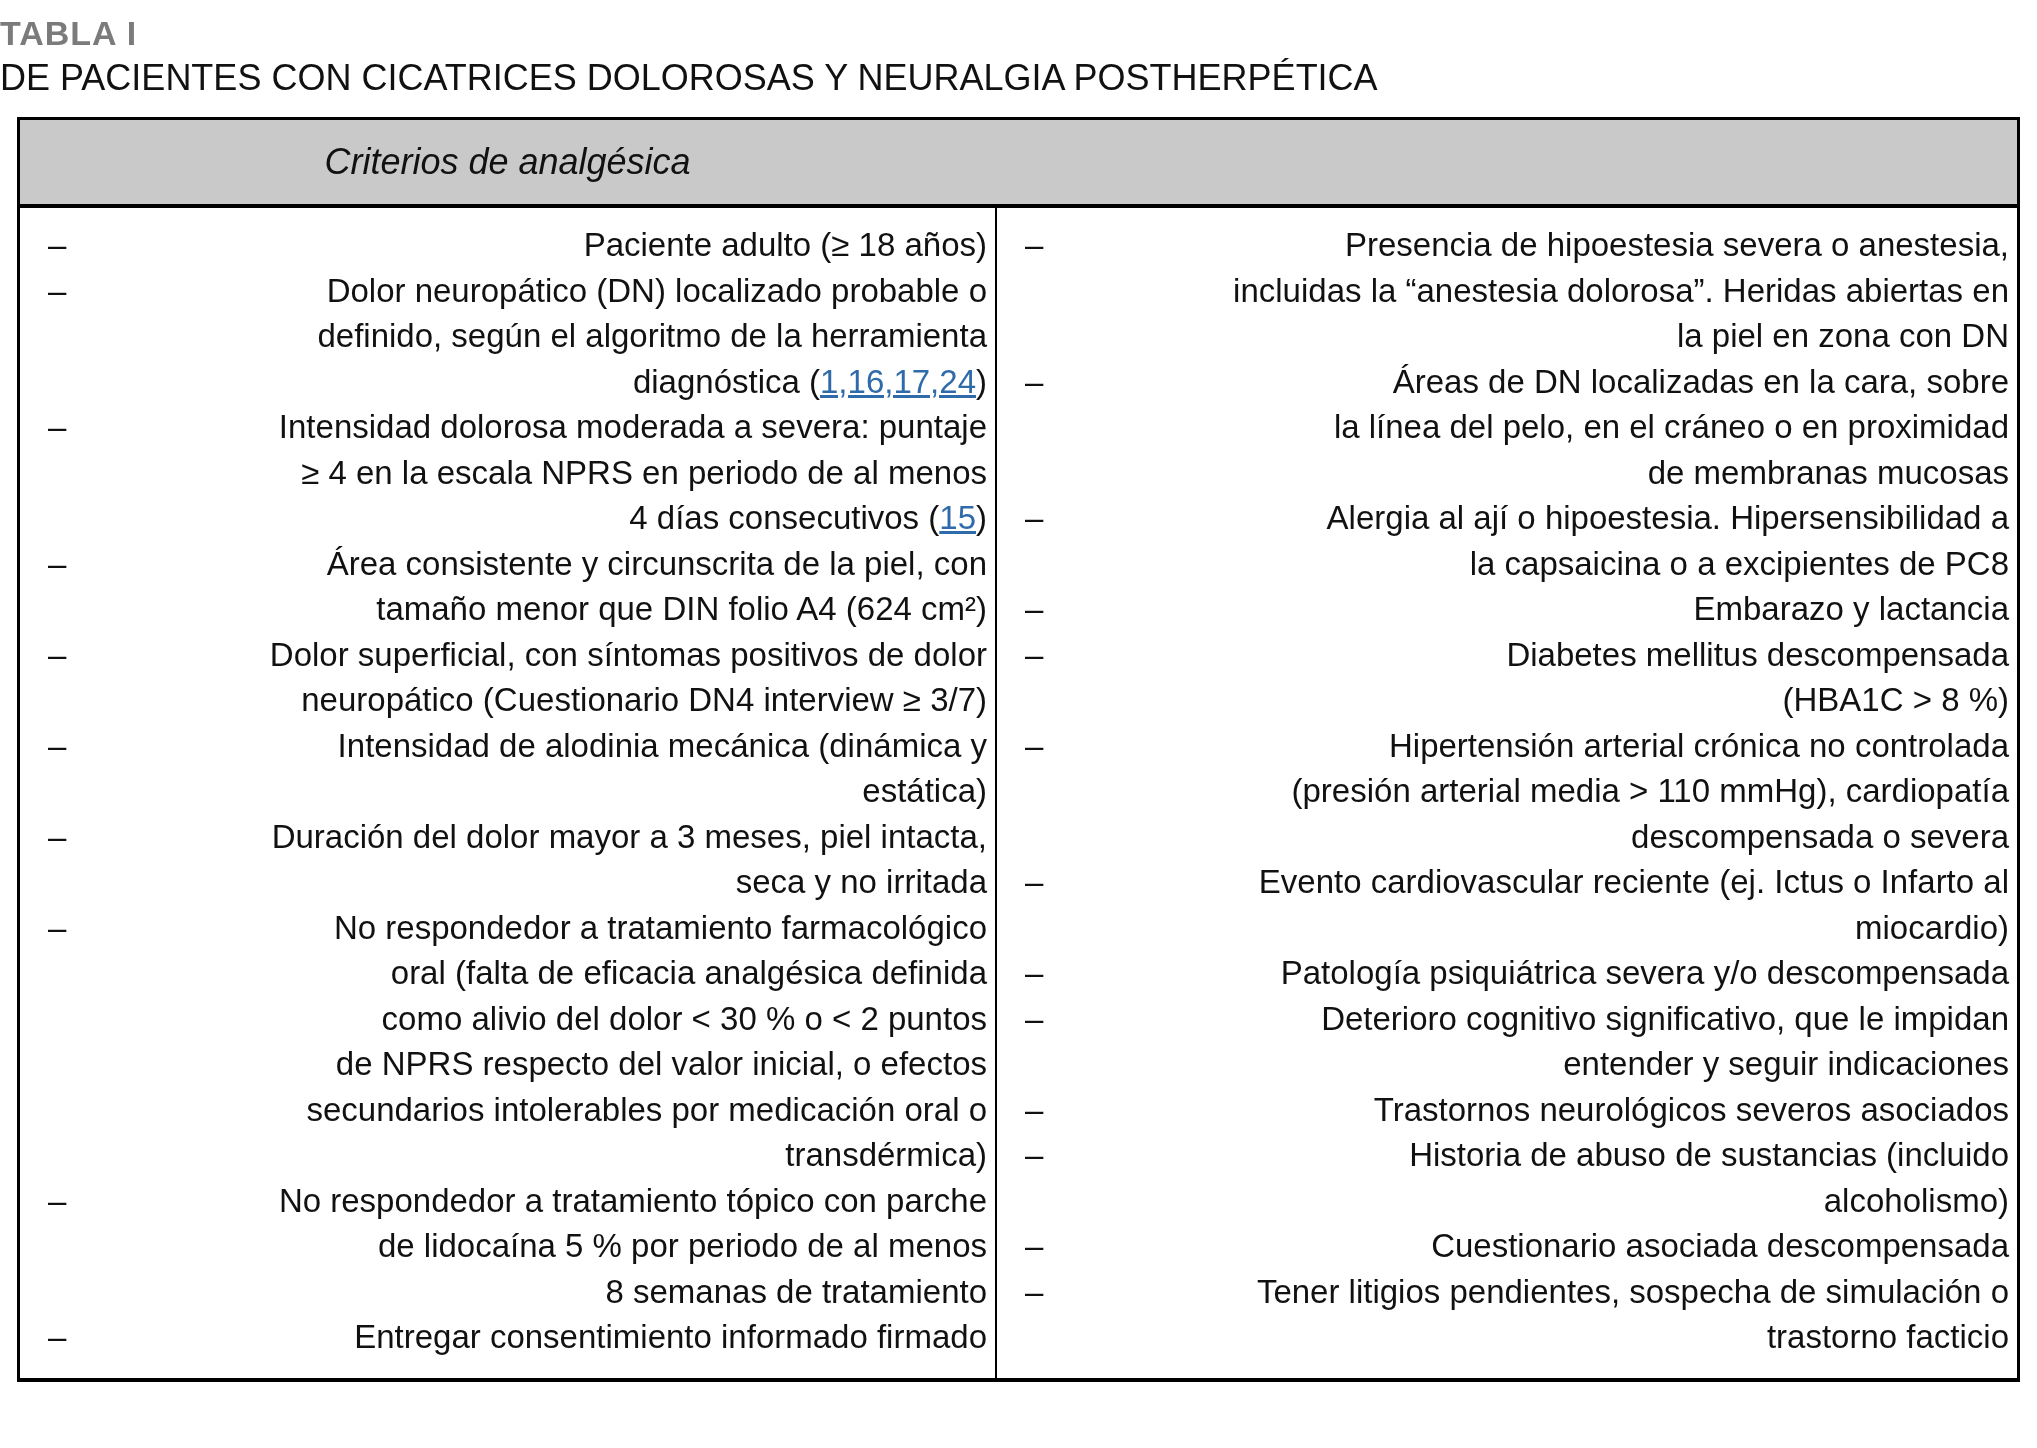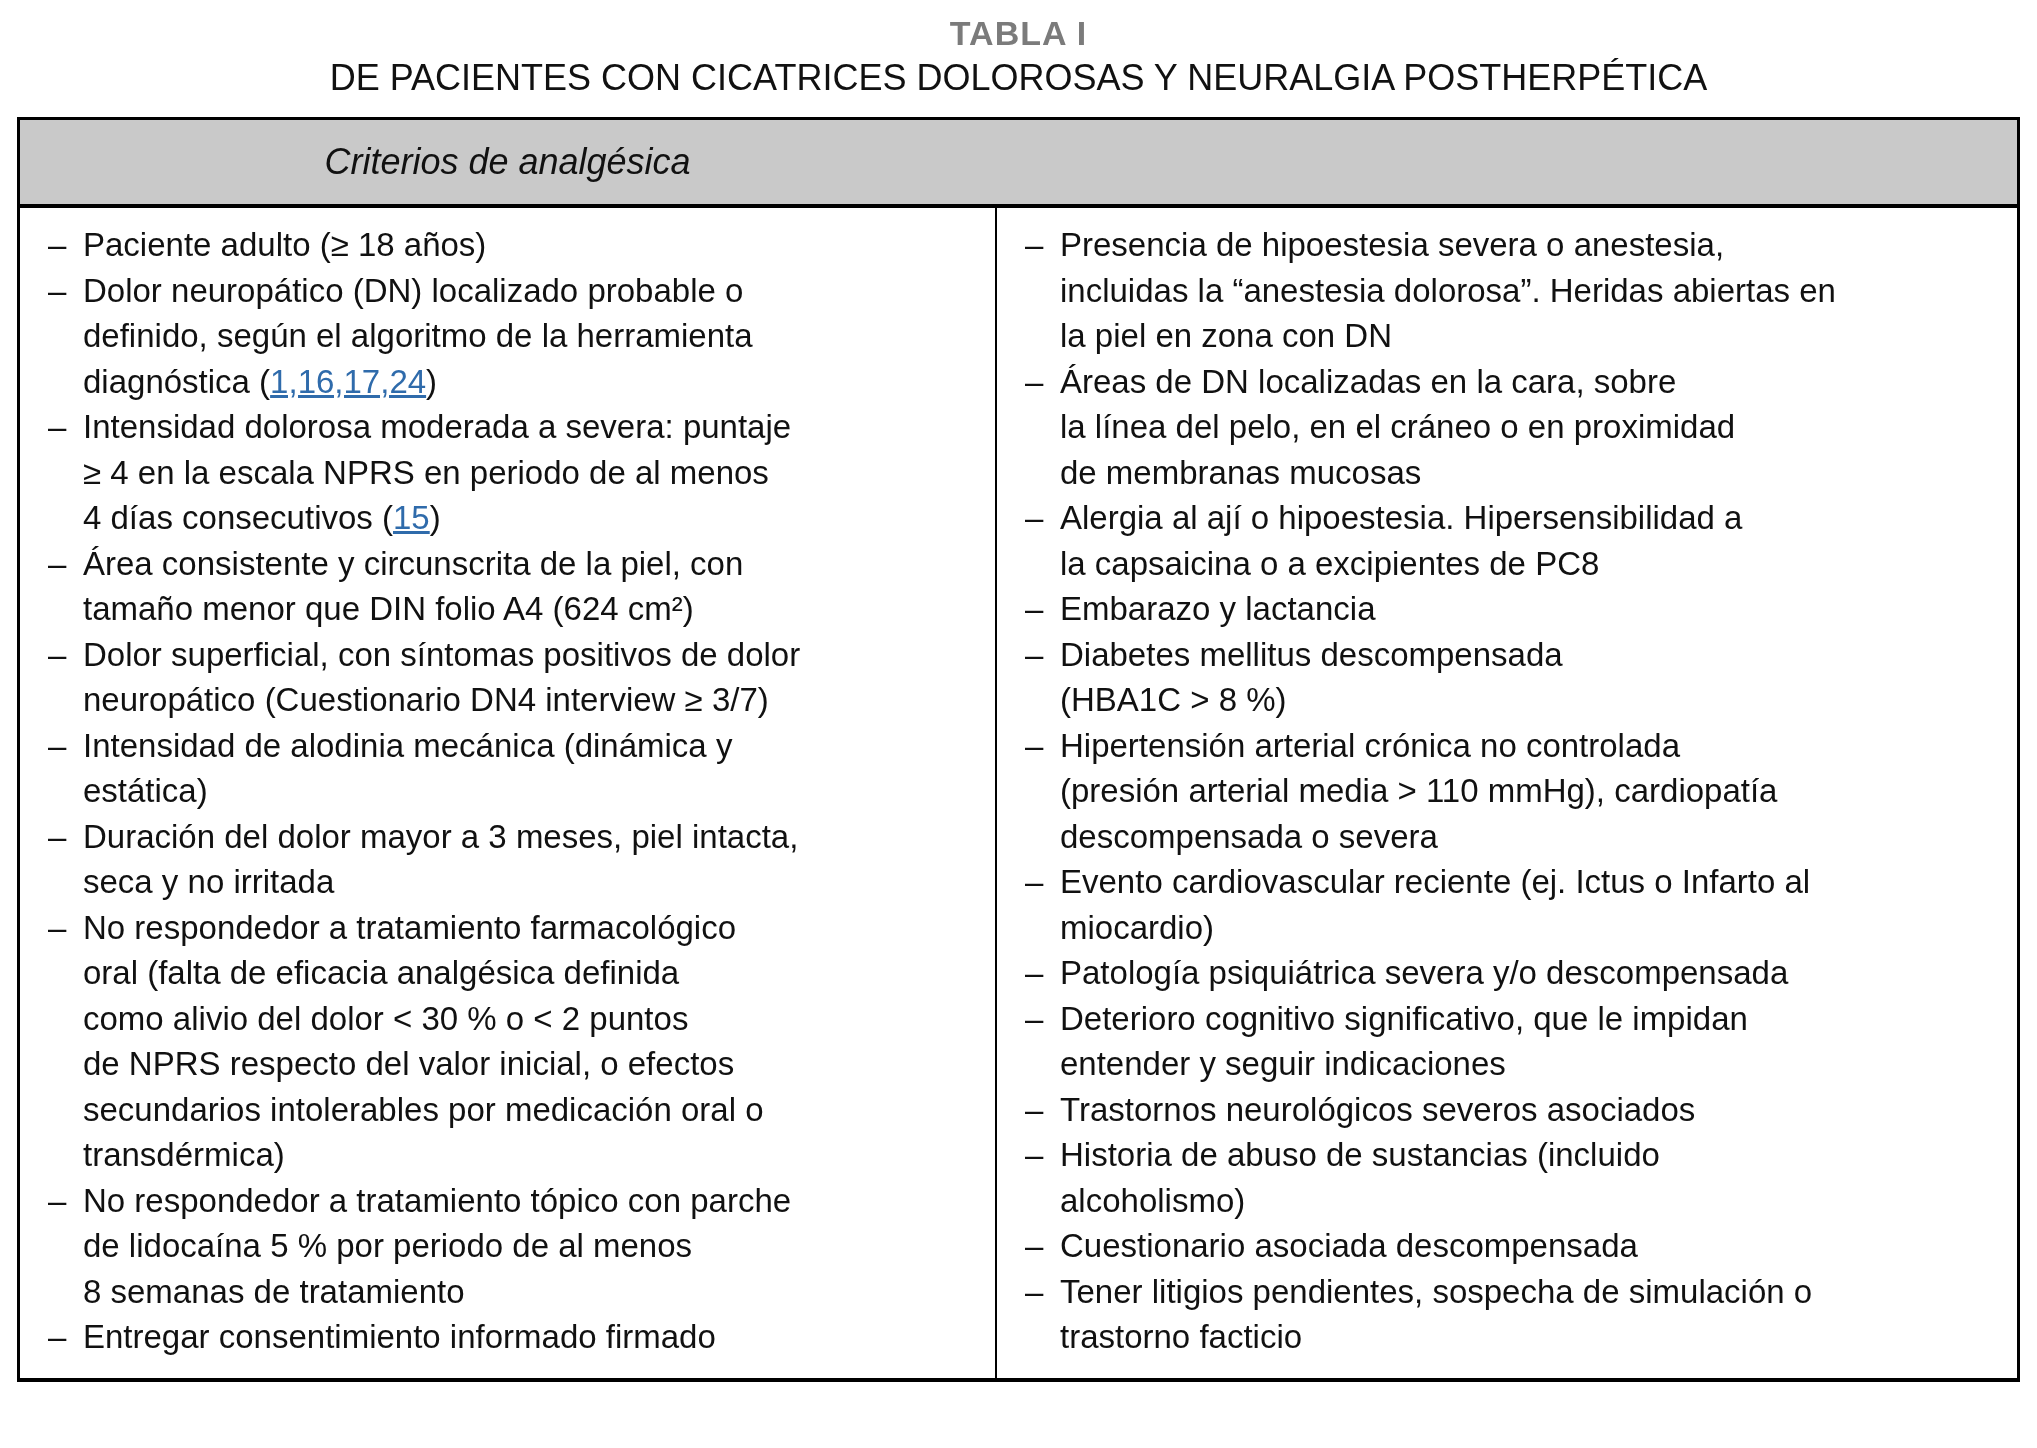--- a/index.html
+++ b/index.html
@@ -11,21 +11,20 @@
   }
   .page {
     position: relative;
     width: 2037px;
     height: 1448px;
     background: #ffffff;
     overflow: hidden;
   }
   
   .caption {
-    text-align: center;
     padding-top: 12px;
   }
   .caption-title {
     font-size: 34px;
     font-weight: bold;
     line-height: 42px;
     color: var(--caption-gray, #7b7b7b);
     letter-spacing: 1px;
   }
   .caption-sub {
@@ -76,20 +75,21 @@
     flex: none;
     width: 35px;
     font-size: 33px;
     line-height: 45.5px;
   }
   .txt {
     flex: 1;
     font-size: 33px;
     line-height: 45.5px;
     white-space: pre-line;
+    text-align: right;
   }
   .ref {
     color: var(--link-blue, #2f6bab);
     text-decoration: underline;
     cursor: pointer;
   }
 </style>
 </head>
 <body>
 

